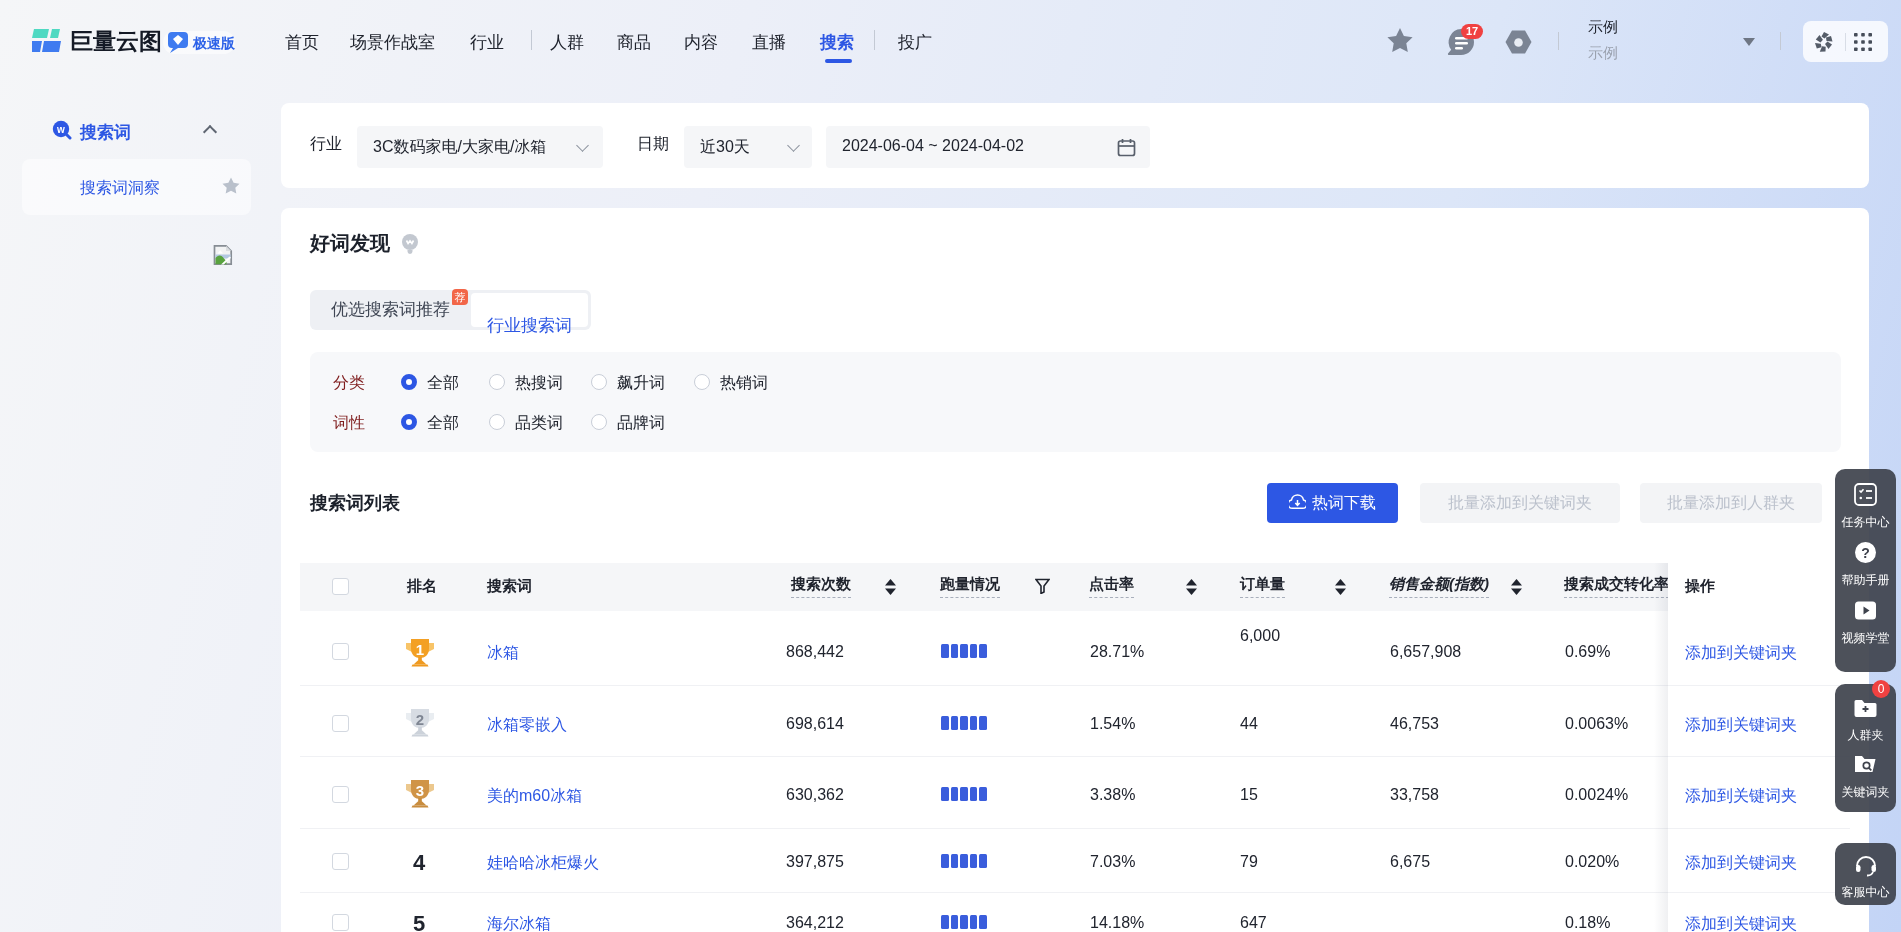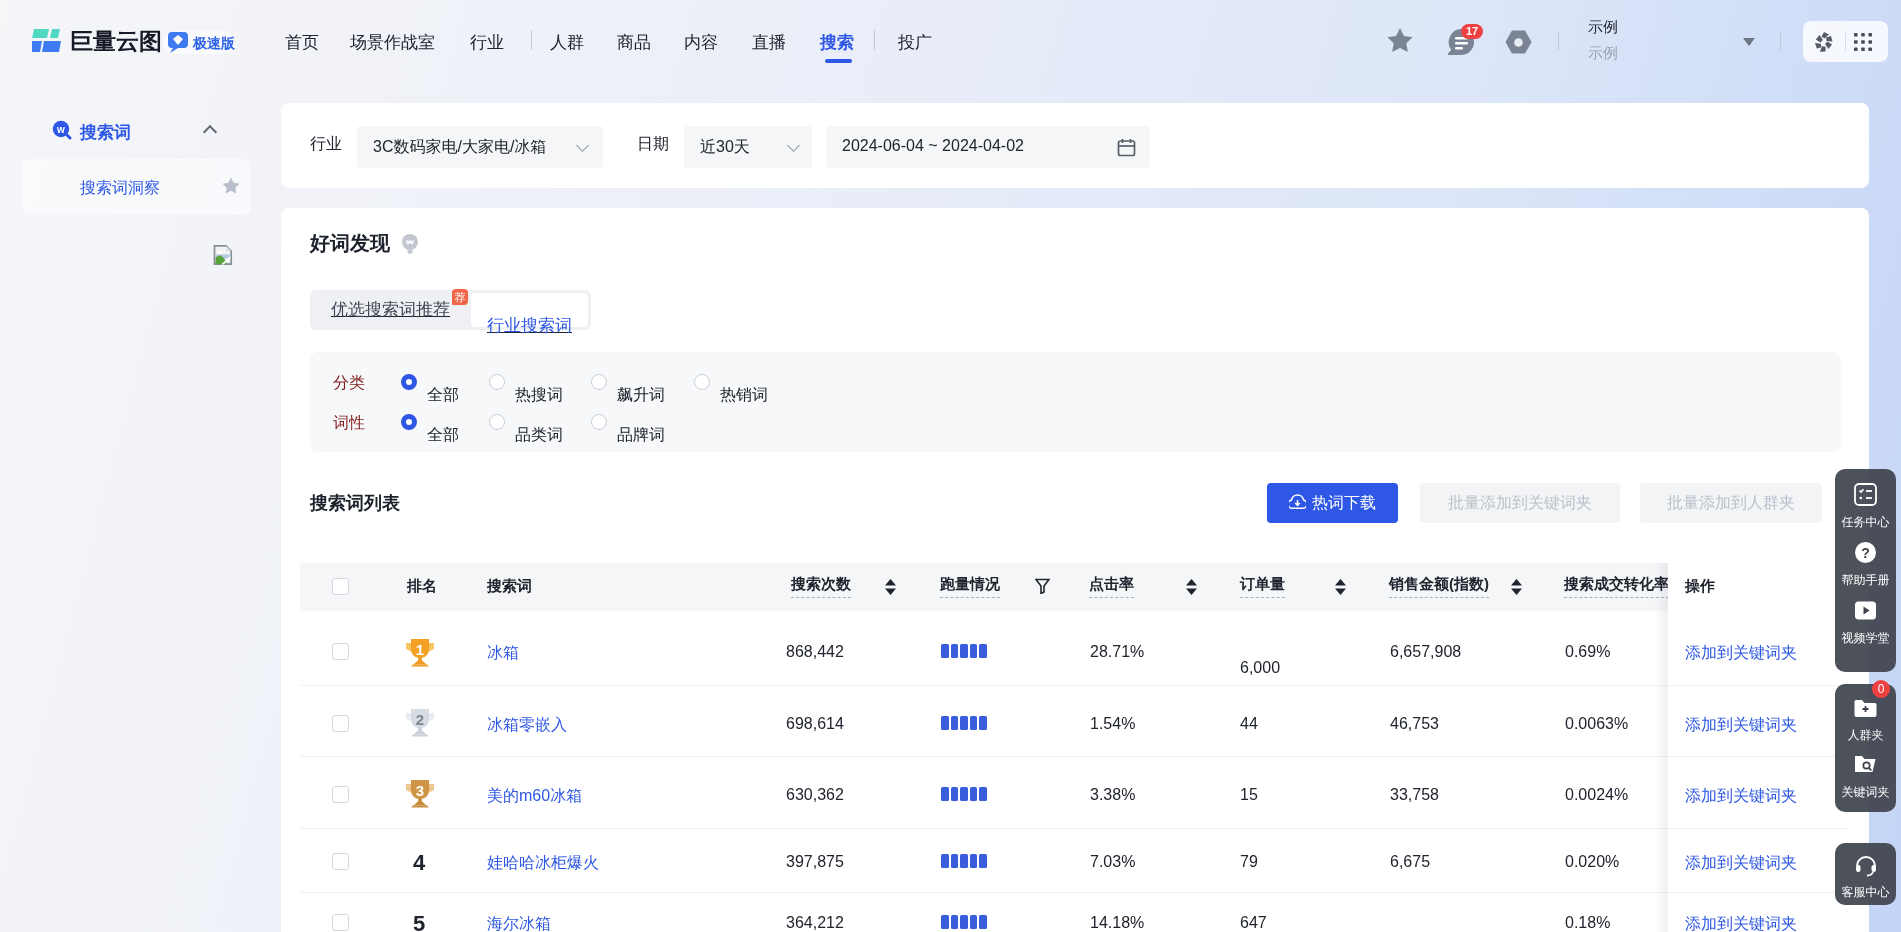--- a/index.html
+++ b/index.html
@@ -46,34 +46,34 @@
 
 
 .flabel { position:absolute; top:31px; font-size:16px; color:#20242e; }
 .fselect { position:absolute; top:23px; height:42px; background:#f5f6f8; border-radius:4px; }
 .fselect .stxt { position:absolute; left:16px; top:11px; font-size:16px; color:#20242e; white-space:nowrap; }
 .sel-chev { position:absolute; width:9px; height:9px; border-right:1.8px solid #8a909c; border-bottom:1.8px solid #8a909c; transform:rotate(45deg); }
 
 
 .h2title { position:absolute; left:29px; top:22px; font-size:20px; font-weight:bold; color:#1c212b; }
 .desc { position:absolute; left:144px; top:25px; font-size:17px; color:#697080; }
-.tabs { position:absolute; left:29px; top:82px; height:40px; background:#eef0f4; border-radius:6px; display:flex; align-items:center; padding:3px;text-decoration:underline; }
+.tabs { position:absolute; left:29px; top:82px; height:40px; background:#eef0f4; border-radius:6px; display:flex; align-items:center; padding:3px; }
 .tab { font-size:17px; color:#3f4654; height:34px; line-height:34px; position:relative; }
 .tab.t1 { padding:0 21px 0 18px; }
 .tab.on { padding:16px 16px; }
 .tab .sup { position:absolute; right:3px; top:-4px; width:16px; height:16px; background:#f26648; color:#fff; border-radius:4px 4px 4px 1px; font-size:11px; text-align:center; line-height:16px; }
 .tab.on { background:#fff; color:#2d57e4; border-radius:4px; }
 
 
 .rpanel { position:absolute; left:29px; top:144px; width:1531px; height:100px; background:#f7f8fa; border-radius:8px; }
 .rrow { position:absolute; left:23px; height:20px; }
 .rlabel { position:absolute; left:0; top:0; font-size:16px; color:#7f1d1d; white-space:nowrap; }
 .radio { position:absolute; top:1px; width:16px; height:16px; border-radius:50%; background:#fff; border:1px solid #c9ced8; }
 .radio.sel { border:5px solid #2d57e4; }
-.rtext { position:absolute; top:12px; font-size:16px; color:#20242e; white-space:nowrap; }
+.rtext { position:absolute; top:0; font-size:16px; color:#20242e; white-space:nowrap; }
 
 
 .list-title { position:absolute; left:29px; top:283px; font-size:18px; font-weight:bold; color:#1c212b; }
 .btn-blue { position:absolute; left:986px; top:275px; width:131px; height:40px; background:#2d57e4; border-radius:4px; color:#fff; font-size:16px; text-align:center; line-height:40px; }
 .btn-gray { position:absolute; top:275px; height:40px; background:#f3f4f6; border-radius:4px; color:#bbc1cc; font-size:16px; text-align:center; line-height:40px; }
 
 
 .thead { position:absolute; left:19px; top:355px; width:1368px; height:48px; background:#f5f6f8; }
 .thead-fix { position:absolute; left:1387px; top:355px; width:182px; height:48px; background:#fff; }
 .th { position:absolute; top:14px; font-size:15px; color:#20242e; font-weight:bold; white-space:nowrap; }
@@ -285,21 +285,21 @@
   <div class="th dash" style="left:1089px; top:575px;">点击率</div>
   <svg class="sortic" style="left:1185px; top:579px;" viewBox="0 0 13 16">
       <path d="M6.5 0 l5.5 6.5 h-11z" fill="#20242e"></path>
       <path d="M6.5 16 l5.5-6.5 h-11z" fill="#20242e"></path>
     </svg>
   <div class="th dash" style="left:1240px; top:575px;">订单量</div>
   <svg class="sortic" style="left:1334px; top:579px;" viewBox="0 0 13 16">
       <path d="M6.5 0 l5.5 6.5 h-11z" fill="#20242e"></path>
       <path d="M6.5 16 l5.5-6.5 h-11z" fill="#20242e"></path>
     </svg>
-  <div class="th dash" style="left:1389px; top:575px;">销售金额(指数)</div>
+  <div class="th dash" style="left:1389px; top:575px;font-style:italic;">销售金额(指数)</div>
   <svg class="sortic" style="left:1510px; top:579px;" viewBox="0 0 13 16">
       <path d="M6.5 0 l5.5 6.5 h-11z" fill="#20242e"></path>
       <path d="M6.5 16 l5.5-6.5 h-11z" fill="#20242e"></path>
     </svg>
   <div class="abs" style="left:1564px; top:563px; width:104px; height:48px; overflow:hidden;">
       <div class="th dash" style="left:0; top:12px;">搜索成交转化率</div>
     </div>
   <div class="th" style="left:1685px; top:577px;">操作</div>
 
   <div class="abs rsep" style="top:685px;"></div>
@@ -320,21 +320,21 @@
   <div class="cell kw" style="left:487px; top:643px;">冰箱</div>
   <div class="cell" style="left:786px; top:643px;">868,442</div>
   <div class="bars" style="left:941px; top:644px;">
       <i></i>
       <i></i>
       <i></i>
       <i></i>
       <i></i>
     </div>
   <div class="cell" style="left:1090px; top:643px;">28.71%</div>
-  <div class="cell" style="left:1240px; top:659px;">6,000</div>
+  <div class="cell" style="left:1240px; top:627px;">6,000</div>
   <div class="cell" style="left:1390px; top:643px;">6,657,908</div>
   <div class="cell" style="left:1565px; top:643px;">0.69%</div>
   <div class="cell alink" style="left:1685px; top:643px;">添加到关键词夹</div>
 
   <div class="abs chk" style="left:332px; top:715px;"></div>
   <svg class="abs" style="left:405px; top:708px;" width="30" height="29" viewBox="0 0 30 29">
     <polygon points="1,5 7,5 7,14 1,11" fill="#e9edf1"></polygon>
     <polygon points="29,5 23,5 23,14 29,11" fill="#e9edf1"></polygon>
     <path d="M6 1 h18 v9.5 c0 6.5 -4.2 9.5 -9 9.5 s-9 -3 -9 -9.5 z" fill="#d7dce3"></path>
     <rect x="13.2" y="19" width="3.6" height="3" fill="#ccd2da"></rect>

